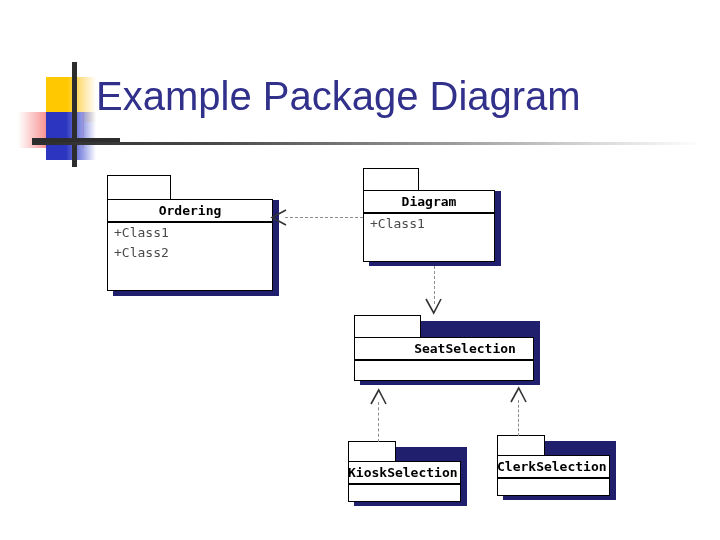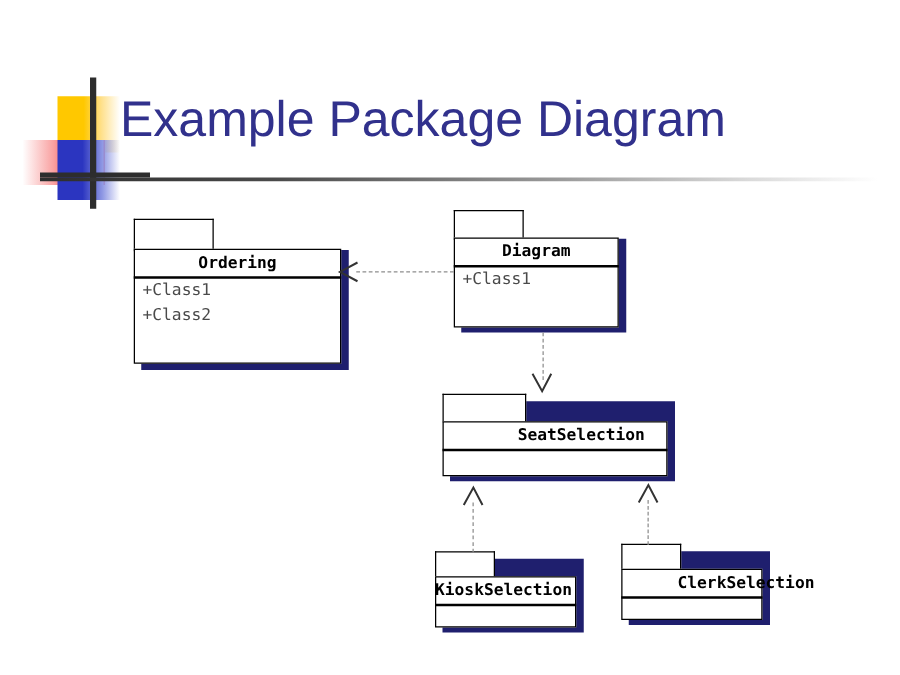--- a/index.html
+++ b/index.html
@@ -202,21 +202,21 @@
       <div class="pkg-tab" style="left:348px; top:441px; width:48px;  height:21px;"></div>
       <div class="pkg-body" style="left:348px; top:461px; width:113px; height:41px;"></div>
       <div class="pkg-name" style="left:348px; top:465px; width:113px; text-align:left;">KioskSelection</div>
       <div class="pkg-divider" style="left:348px; top:483px; width:113px;"></div>
     </div>
 
     <div class="pkg">
       <div class="pkg-shadow" style="left:503px; top:441px; width:113px; height:59px;"></div>
       <div class="pkg-tab" style="left:497px; top:435px; width:48px;  height:21px;"></div>
       <div class="pkg-body" style="left:497px; top:455px; width:113px; height:41px;"></div>
-      <div class="pkg-name" style="left:497px; top:459px; width:135px; text-align:left; overflow:hidden;padding-left:45px;">ClerkSelection</div>
+      <div class="pkg-name" style="left:497px; top:459px; width:135px; text-align:left; overflow:hidden;">ClerkSelection</div>
       <div class="pkg-divider" style="left:497px; top:477px; width:113px;"></div>
     </div>
 
     <div class="dep-line dep-h" style="left:285px; top:217px; width:78px;"></div>
     <div class="arrowhead" style="left:268px; top:208px;">
       <svg width="20" height="20" viewBox="0 0 20 20">
         <polyline points="18,2 4,9.5 18,17" fill="none" stroke="#333333" stroke-width="1.6"></polyline>
       </svg>
     </div>
 

